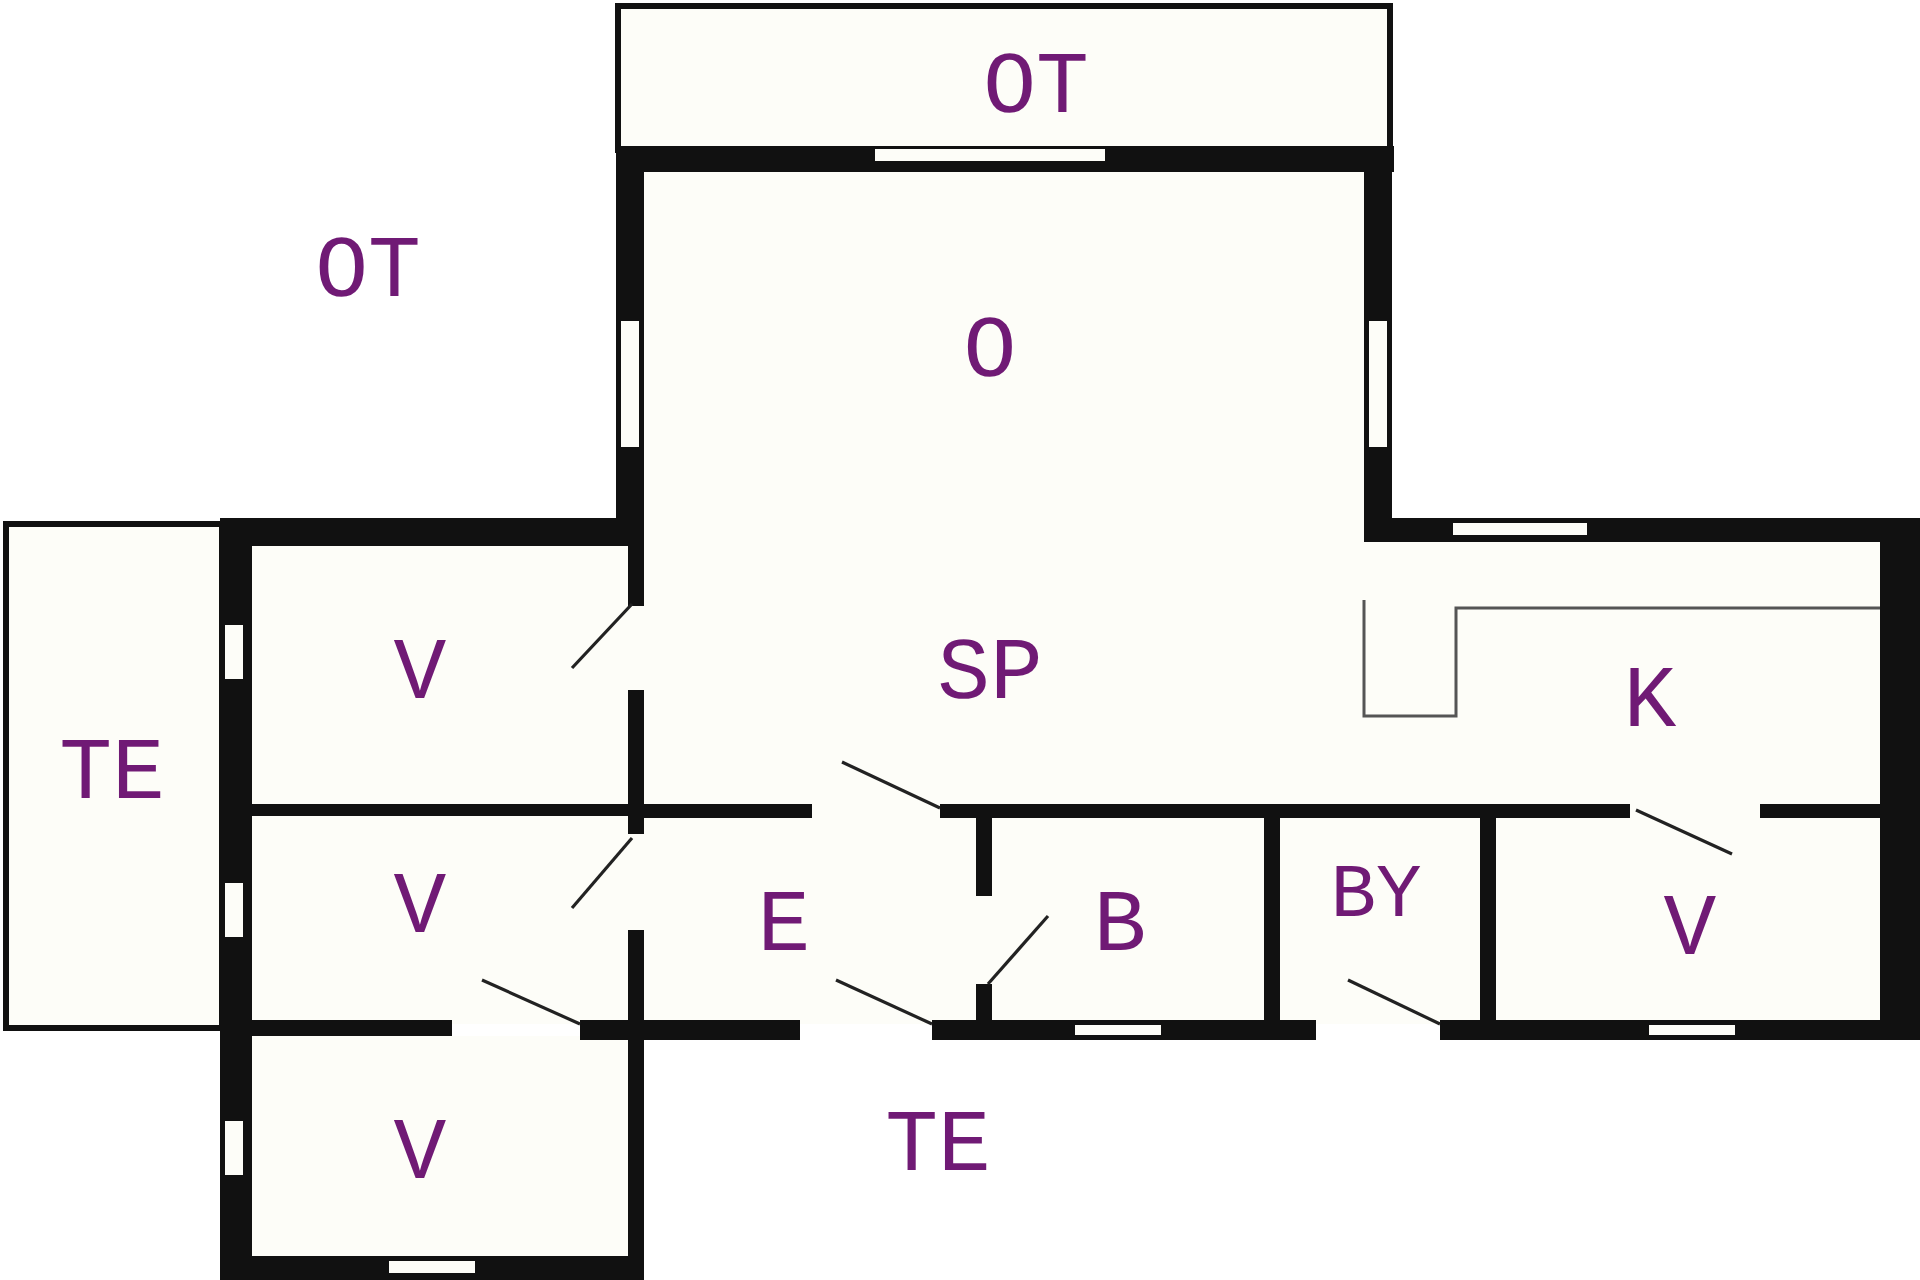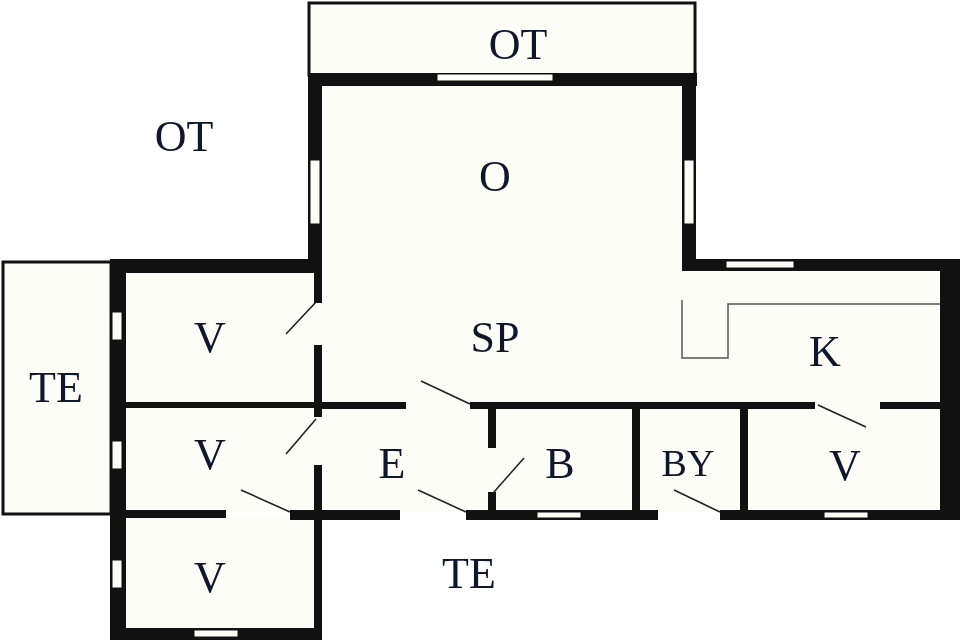--- a/index.html
+++ b/index.html
@@ -1,18 +1,18 @@
 <!DOCTYPE html>
 <html><head>
   <meta charset="utf-8">
   <style>
     html, body { margin: 0; padding: 0; background: #ffffff; }
     body { width: 960px; height: 640px; overflow: hidden; position: relative; }
     #plan { position: absolute; left: 0; top: 0; width: 960px; height: 640px; }
-    .lbl { position: absolute; font-family: Liberation Serif, serif; color: #0f172a; font-size: 44px; line-height: 1; transform: translate(-50%, -50%); white-space: nowrap; }
+    .lbl { position: absolute; font-family: Liberation Mono, monospace; color: #701a75; font-size: 44px; line-height: 1; transform: translate(-50%, -50%); white-space: nowrap; }
     .lbl.small { font-size: 38px; }
   </style>
 </head>
 <body>
 
 <svg id="plan" viewBox="0 0 960 640" xmlns="http://www.w3.org/2000/svg">
   <rect x="0" y="0" width="960" height="640" fill="#ffffff"></rect>
 
   <g>
     <rect x="309" y="3" width="386" height="72" fill="#fdfdf8" stroke="#111" stroke-width="3"></rect>
@@ -105,14 +105,14 @@
 <div class="lbl" style="left:495px;top:177px;">O</div>
 <div class="lbl" style="left:495px;top:338px;">SP</div>
 <div class="lbl" style="left:825px;top:352px;">K</div>
 <div class="lbl" style="left:56px;top:388px;">TE</div>
 <div class="lbl" style="left:210px;top:338px;">V</div>
 <div class="lbl" style="left:210px;top:455px;">V</div>
 <div class="lbl" style="left:210px;top:578px;">V</div>
 <div class="lbl" style="left:845px;top:466px;">V</div>
 <div class="lbl" style="left:392px;top:464px;">E</div>
 <div class="lbl" style="left:560px;top:464px;">B</div>
-<div class="lbl small" style="left:688px;top:463px;">BY</div>
+<div class="lbl small" style="left:688px;top:449px;">BY</div>
 <div class="lbl" style="left:469px;top:574px;">TE</div>
 
 </body></html>

